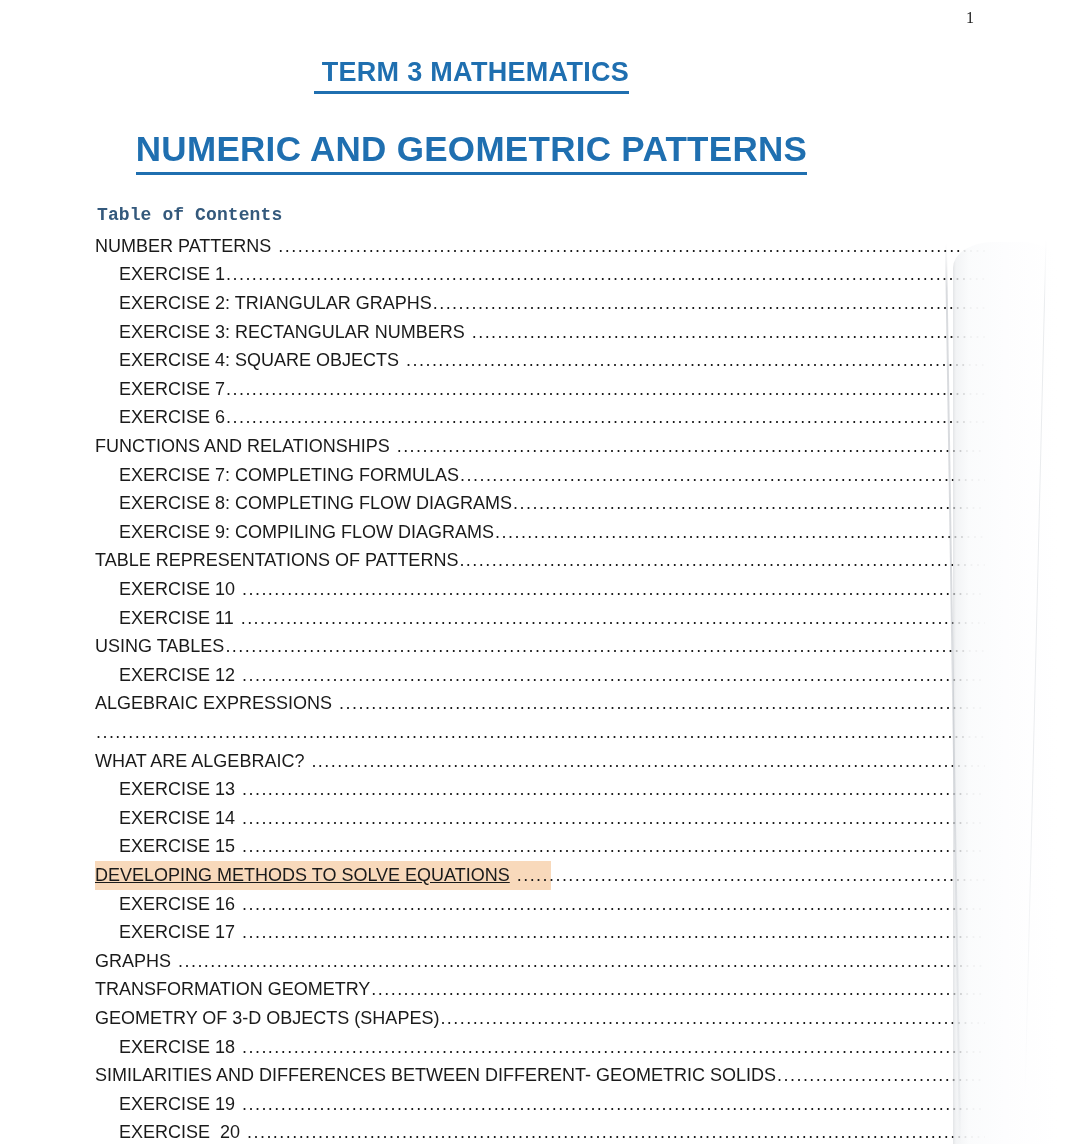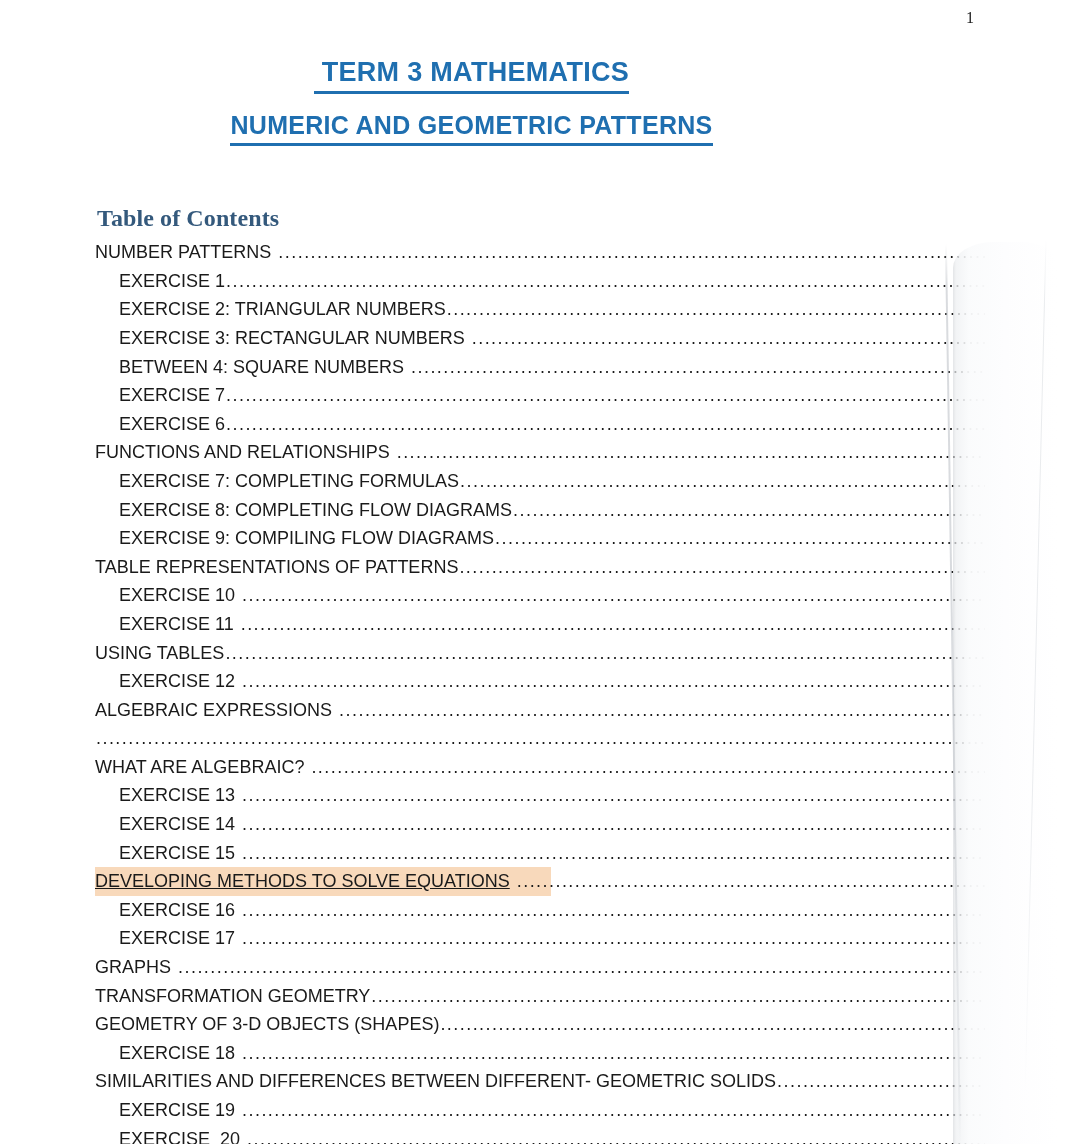--- a/index.html
+++ b/index.html
@@ -92,33 +92,33 @@
     color: #1f6fb0;
     white-space: pre;
     margin-left: 44px;
   }
   .doc-title .ul {
     border-bottom: 3px solid #1f6fb0;
     padding-bottom: 3px;
     display: inline-block;
   }
   #title-main { top: 57px; font-size: 27px; letter-spacing: 0.3px; }
-  #title-sub  { top: 111px; font-size: 25px; letter-spacing: 0.3px; }
+  #title-sub  { top: 129px; font-size: 35px; letter-spacing: 0.3px; }
 
   
   #toc {
     position: absolute;
     top: 206px;
     left: 95px;
     width: 890px;
   }
   #toc-heading {
-    font-family: Liberation Serif, serif;
+    font-family: Liberation Mono, monospace;
     font-weight: bold;
-    font-size: 24px;
+    font-size: 18px;
     color: #34597c;
     letter-spacing: 0.1px;
     margin: 0 0 7px 2px;
     line-height: 1.05;
   }
 
   .toc-entry {
     display: flex;
     align-items: flex-end;
     font-size: 18px;
@@ -167,23 +167,23 @@
 
 <div class="doc-title" id="title-main"><span class="ul"> TERM 3 MATHEMATICS</span></div>
 
 <div class="doc-title" id="title-sub"><span class="ul">NUMERIC AND GEOMETRIC PATTERNS</span></div>
 
 <div id="toc">
   <div id="toc-heading">Table of Contents</div>
   <div id="toc-list">
       <div class="toc-entry lvl1 gap"><span class="label">NUMBER PATTERNS</span><span class="leader">................................................................................................................................................................</span></div>
       <div class="toc-entry lvl2"><span class="label">EXERCISE 1</span><span class="leader">................................................................................................................................................................</span></div>
-      <div class="toc-entry lvl2"><span class="label">EXERCISE 2: TRIANGULAR NUMBERS</span><span class="leader">................................................................................................................................................................</span></div>
+      <div class="toc-entry lvl2"><span class="label">EXERCISE 2: TRIANGULAR GRAPHS</span><span class="leader">................................................................................................................................................................</span></div>
       <div class="toc-entry lvl2 gap"><span class="label">EXERCISE 3: RECTANGULAR NUMBERS</span><span class="leader">................................................................................................................................................................</span></div>
-      <div class="toc-entry lvl2 gap"><span class="label">BETWEEN 4: SQUARE NUMBERS</span><span class="leader">................................................................................................................................................................</span></div>
+      <div class="toc-entry lvl2 gap"><span class="label">EXERCISE 4: SQUARE OBJECTS</span><span class="leader">................................................................................................................................................................</span></div>
       <div class="toc-entry lvl2"><span class="label">EXERCISE 7</span><span class="leader">................................................................................................................................................................</span></div>
       <div class="toc-entry lvl2"><span class="label">EXERCISE 6</span><span class="leader">................................................................................................................................................................</span></div>
       <div class="toc-entry lvl1 gap"><span class="label">FUNCTIONS AND RELATIONSHIPS</span><span class="leader">................................................................................................................................................................</span></div>
       <div class="toc-entry lvl2"><span class="label">EXERCISE 7: COMPLETING FORMULAS</span><span class="leader">................................................................................................................................................................</span></div>
       <div class="toc-entry lvl2"><span class="label">EXERCISE 8: COMPLETING FLOW DIAGRAMS</span><span class="leader">................................................................................................................................................................</span></div>
       <div class="toc-entry lvl2"><span class="label">EXERCISE 9: COMPILING FLOW DIAGRAMS</span><span class="leader">................................................................................................................................................................</span></div>
       <div class="toc-entry lvl1"><span class="label">TABLE REPRESENTATIONS OF PATTERNS</span><span class="leader">................................................................................................................................................................</span></div>
       <div class="toc-entry lvl2 gap"><span class="label">EXERCISE 10</span><span class="leader">................................................................................................................................................................</span></div>
       <div class="toc-entry lvl2 gap"><span class="label">EXERCISE 11</span><span class="leader">................................................................................................................................................................</span></div>
       <div class="toc-entry lvl1"><span class="label">USING TABLES</span><span class="leader">................................................................................................................................................................</span></div>

